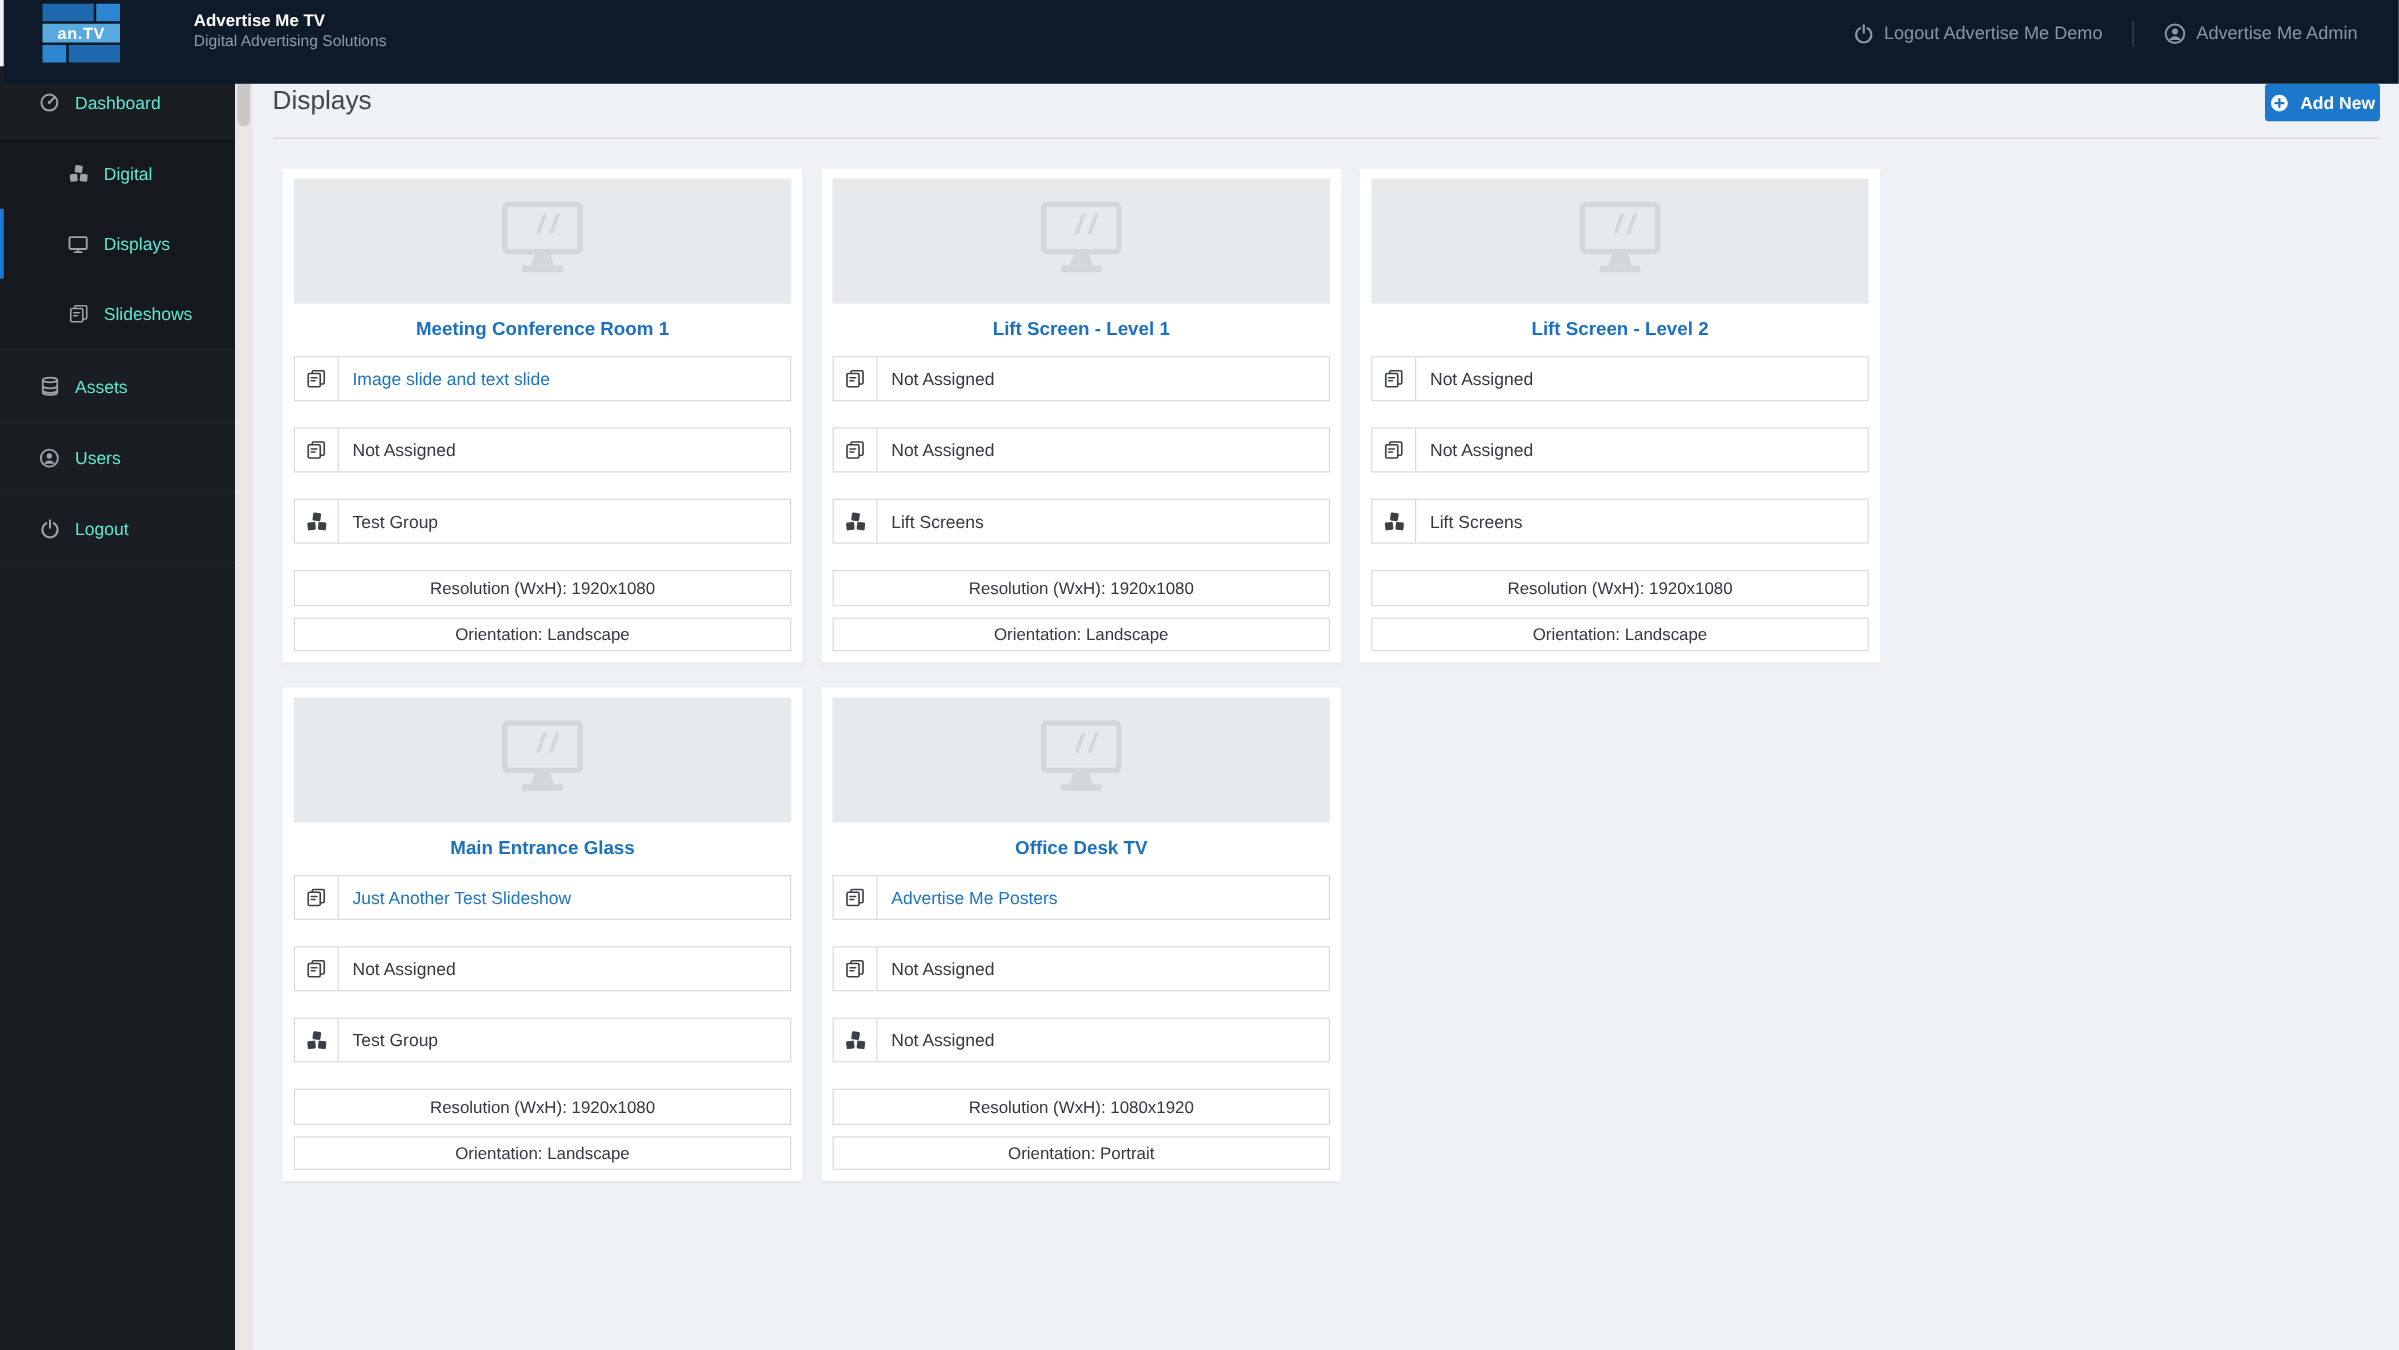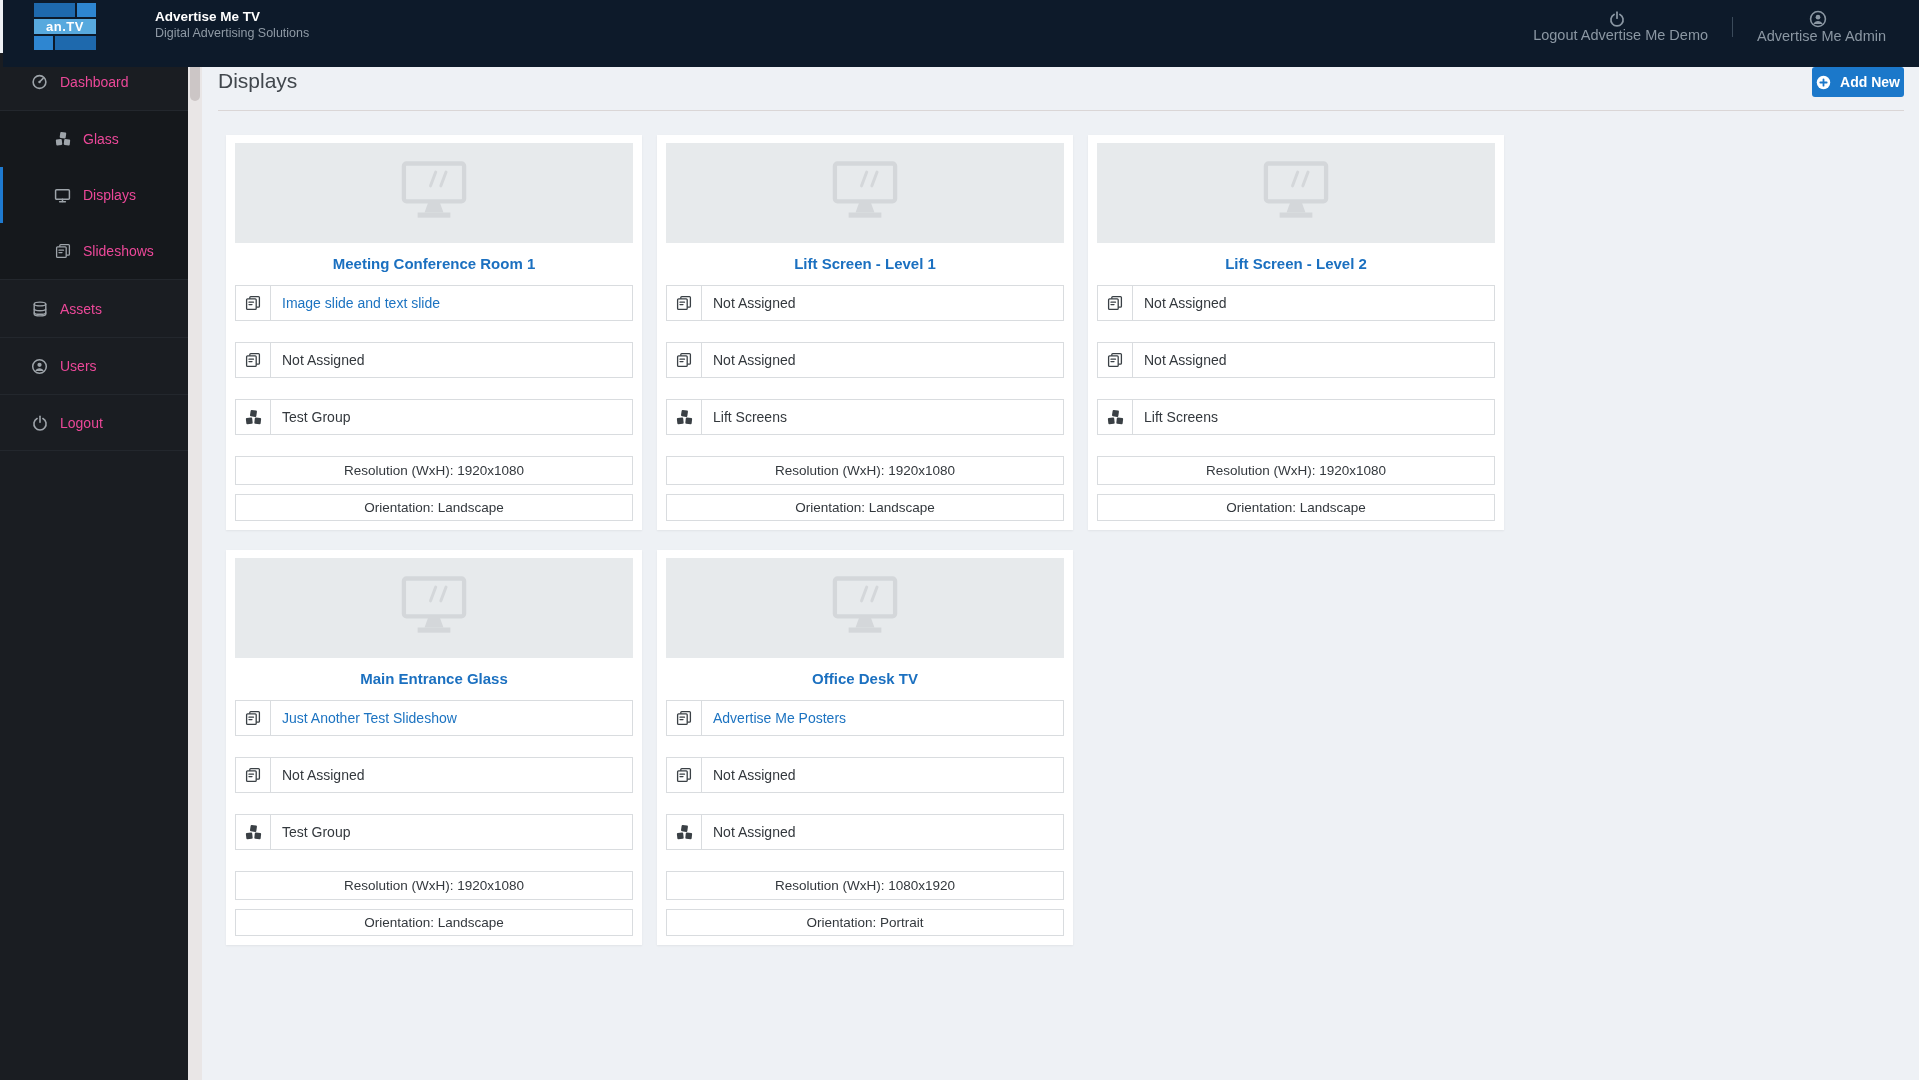--- a/index.html
+++ b/index.html
@@ -39,32 +39,32 @@
     color:#fff;font-size:13px;font-weight:bold;letter-spacing:.5px;
   }
   .b-w{flex:2.2;} .b-n{flex:1;}
   .brand{position:absolute;left:152px;top:8px;}
   .brand-title{color:#fff;font-size:13.5px;font-weight:bold;line-height:17px;}
   .brand-sub{color:#8f9aa5;font-size:12.5px;line-height:16px;}
   .header-right{
     position:absolute;right:36px;top:0;height:53px;
     display:flex;align-items:center;color:#8b97a3;font-size:14.5px;
   }
-  .hdr-item{display:flex;align-items:center;color:#8b97a3;cursor:pointer;flex-direction:column;}
+  .hdr-item{display:flex;align-items:center;color:#8b97a3;cursor:pointer;}
   .hdr-item .ic{display:flex;margin-right:8px;color:#8b97a3;}
   .hdr-divider{width:1px;height:20px;background:#3a4a5a;margin:0 24px;}
 
   
   .sidebar{
     position:absolute;left:0;top:53px;width:188px;height:1027px;
     background:var(--sidebar-bg);z-index:10;
   }
   .nav-item{
     display:flex;align-items:center;height:57px;padding-left:30px;
-    color:#ec4899;font-size:14px;cursor:pointer;
+    color:#5eead4;font-size:14px;cursor:pointer;
   }
   .nav-ic{width:19px;margin-right:11px;display:flex;justify-content:center;color:#9ea4aa;flex:none;}
   .nav-item.sub{padding-left:53px;height:56px;}
   .nav-group{border-top:1px solid #23272d;border-bottom:1px solid #23272d;background:var(--sidebar-group-bg);}
   .sep{border-top:1px solid #23272d;}
   .nav-item.active{border-left:3px solid #1e7ad0;padding-left:50px;}
   .logout-item{border-bottom:1px solid #23272d;}
 
   
   .scroll-strip{
@@ -187,21 +187,21 @@
 
     <div class="nav-group">
       <a class="nav-item sub">
         <span class="nav-ic">
           <svg width="16" height="16" viewBox="0 0 16 16" fill="currentColor">
             <rect x="5" y="1.2" width="6" height="6" rx="1" transform="rotate(8 8 4)"></rect>
             <rect x="1" y="8.2" width="6" height="6" rx="1" transform="rotate(-6 4 11)"></rect>
             <rect x="9" y="8.2" width="6" height="6" rx="1" transform="rotate(6 12 11)"></rect>
           </svg>
         </span>
-        <span>Glass</span>
+        <span>Digital</span>
       </a>
       <a class="nav-item sub active">
         <span class="nav-ic">
           <svg width="17" height="17" viewBox="0 0 16 16" fill="none" stroke="currentColor" stroke-width="1.4" stroke-linecap="round">
             <rect x="1.5" y="2.5" width="13" height="9" rx="1"></rect>
               <line x1="8" y1="11.5" x2="8" y2="13.6"></line>
               <line x1="5.3" y1="13.8" x2="10.7" y2="13.8"></line>
           </svg>
         </span>
         <span>Displays</span>

